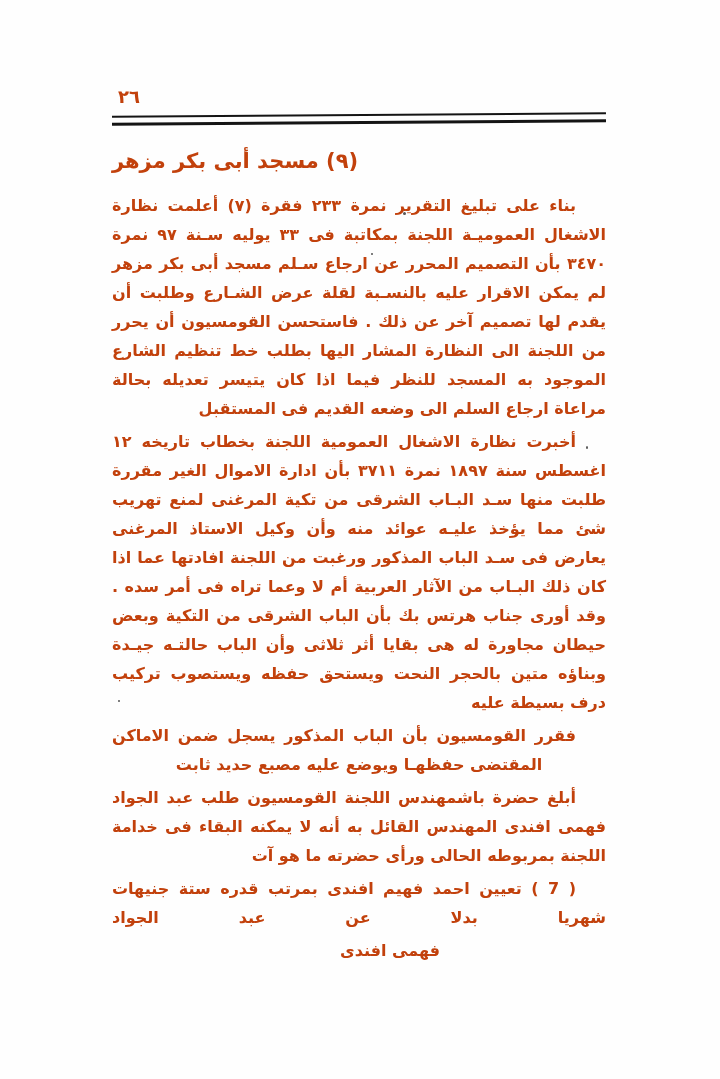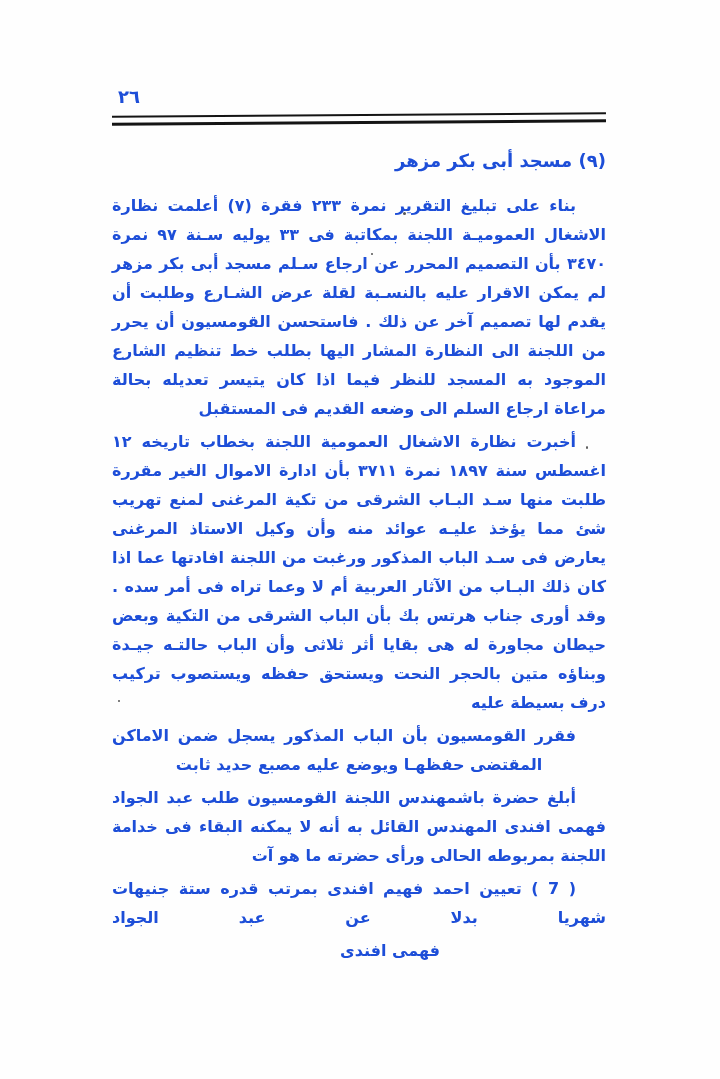--- a/index.html
+++ b/index.html
@@ -7,21 +7,21 @@
     padding: 0;
     background: #e8e8e8;
   }
   .page {
     position: relative;
     width: 720px;
     height: 1079px;
     margin: 0 auto;
     background: #fefefe;
     font-family: "DejaVu Sans", sans-serif;
-    color: #1d4ed8;
+    color: #c2410c;
     overflow: hidden;
   }
   
   .page-header {
     position: absolute;
     top: 82px;
     left: 0;
     right: 0;
     height: 32px;
   }
@@ -58,23 +58,23 @@
     top: 130px;
     right: 114px;
     width: 494px;
     direction: rtl;
     text-align: justify;
     font-weight: 700;
     font-size: 16px;
     line-height: 29px;
   }
   .section-title {
-    font-size: 18px;
+    font-size: 21px;
     font-weight: 700;
-    text-align: right;
+    text-align: left;
     margin: 10px 0 9px 0;
     line-height: 42px;
     letter-spacing: 0.5px;
   }
   .content p {
     margin: 0 0 4px 0;
     text-indent: 30px;
   }
   .p-decision {
     text-align-last: center;

